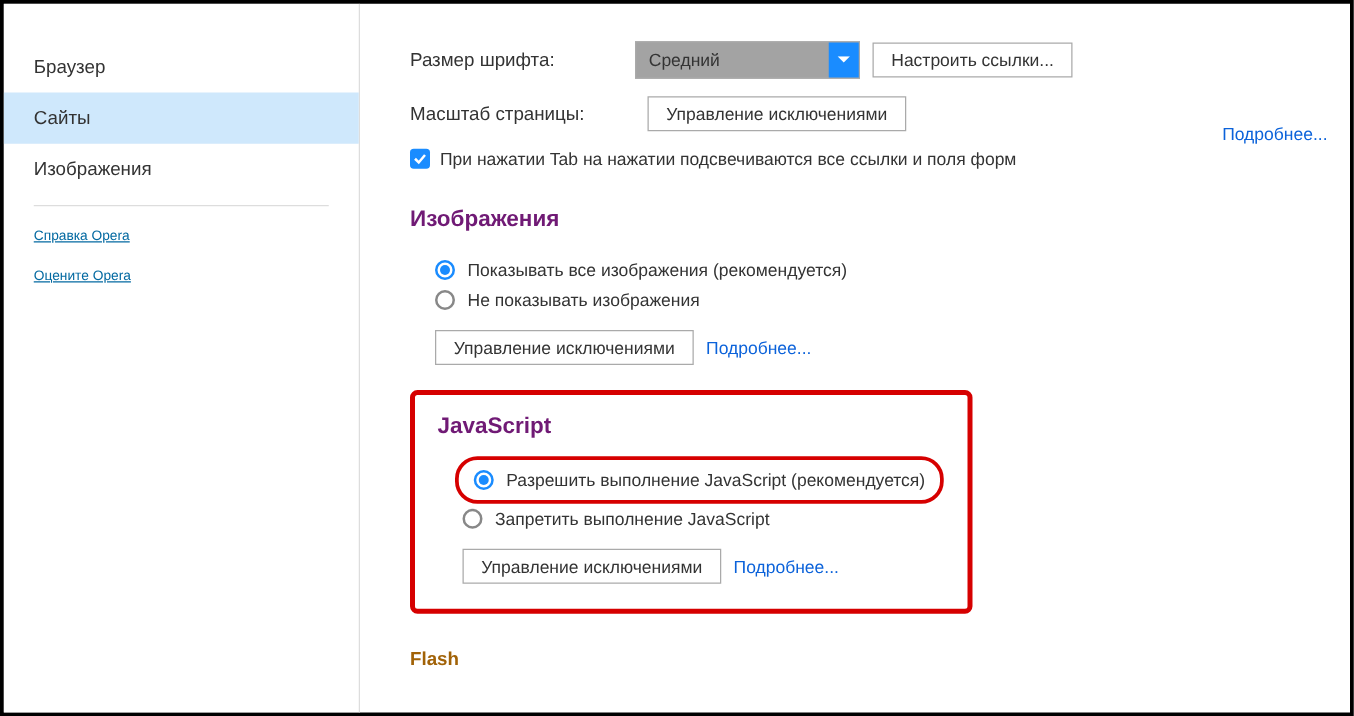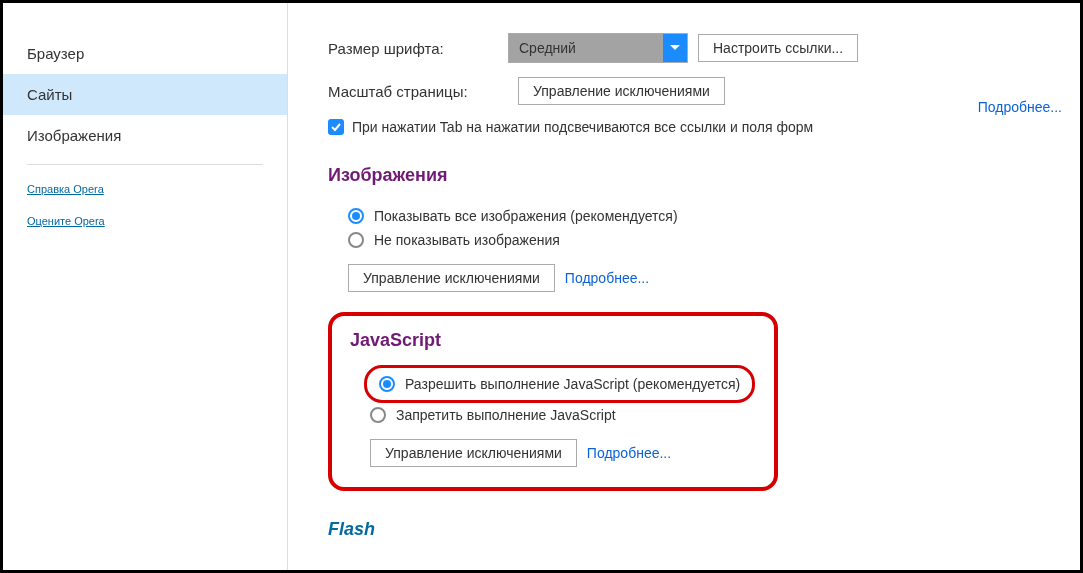--- a/index.html
+++ b/index.html
@@ -149,41 +149,40 @@
     border-radius: 50%;
   }
   .btn-row {
     margin: 12px 0 0 20px;
     display: flex;
     align-items: center;
   }
   .btn-row .btn { margin-left: 0; }
   .highlight-outer {
     border: 4px solid #d60000;
-    border-radius: 16px;
+    border-radius: 6px;
     padding: 14px 18px 20px 18px;
     margin-top: 20px;
     width: 450px;
     position: relative;
   }
   .highlight-inner {
     border: 3px solid #d60000;
     border-radius: 18px;
     padding: 4px 12px;
     display: inline-flex;
     align-items: flex-start;
     margin-left: 14px;
   }
   .highlight-inner .radio-row { padding-left: 0; }
   .flash-title {
-    font-size: 18px;
+    font-size: 15px;
     font-weight: 600;
-    color: #0369a1;
+    color: #a16207;
     margin-top: 28px;
-    font-style: italic;
   }
   .right-link {
     position: absolute;
     right: 18px;
     top: 96px;
   }
 </style>
 </head>
 <body>
 

